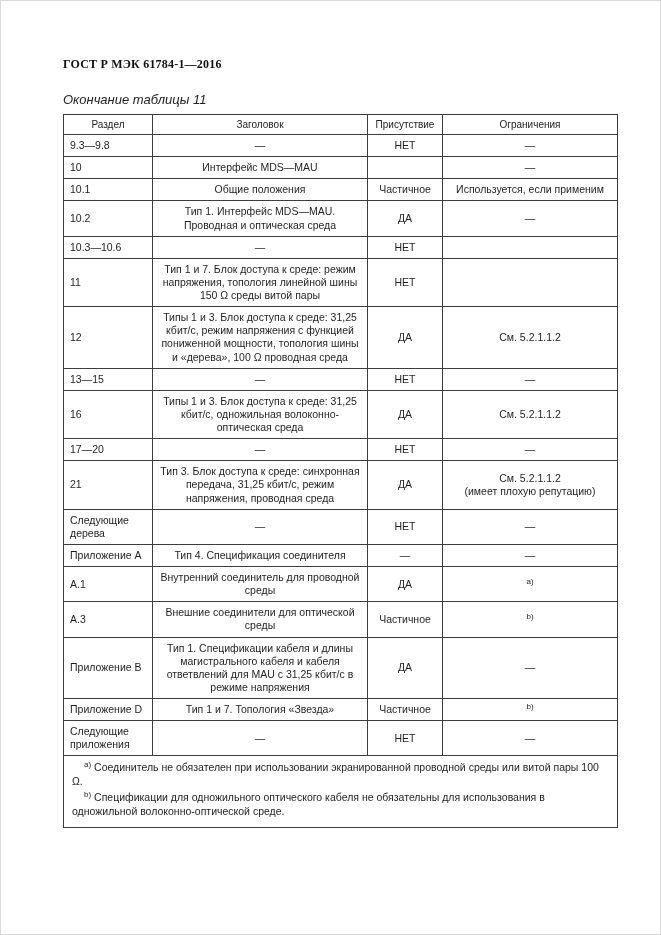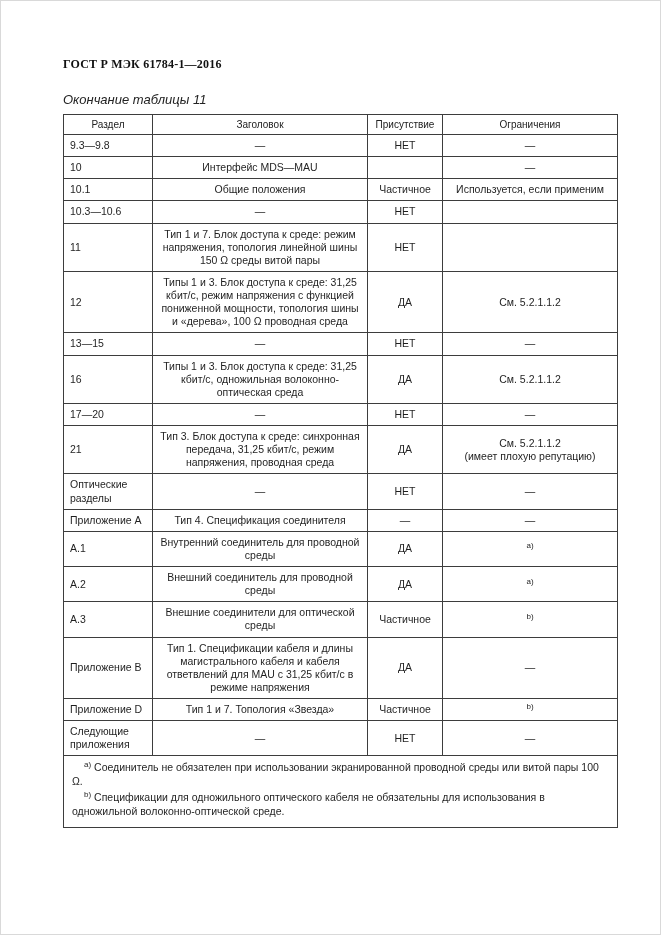--- a/index.html
+++ b/index.html
@@ -96,20 +96,27 @@
           <td class="col-presence"></td>
           <td class="col-restriction dash">—</td>
         </tr>
         <tr>
           <td class="col-section">10.1</td>
           <td class="col-title">Общие положения</td>
           <td class="col-presence">Частичное</td>
           <td class="col-restriction">Используется, если применим</td>
         </tr>
         <tr>
+          <td class="col-section">10.2</td>
+          <td class="col-title">Тип 1. Интерфейс MDS—MAU.
+Проводная и оптическая среда</td>
+          <td class="col-presence">ДА</td>
+          <td class="col-restriction dash">—</td>
+        </tr>
+        <tr>
           <td class="col-section">10.3—10.6</td>
           <td class="col-title dash">—</td>
           <td class="col-presence">НЕТ</td>
           <td class="col-restriction"></td>
         </tr>
         <tr>
           <td class="col-section">11</td>
           <td class="col-title">Тип 1 и 7. Блок доступа к среде: режим напряжения, топология линейной шины 150 Ω среды витой пары</td>
           <td class="col-presence">НЕТ</td>
           <td class="col-restriction"></td>
@@ -139,40 +146,34 @@
           <td class="col-restriction dash">—</td>
         </tr>
         <tr>
           <td class="col-section">21</td>
           <td class="col-title">Тип 3. Блок доступа к среде: синхронная передача, 31,25 кбит/с, режим напряжения, проводная среда</td>
           <td class="col-presence">ДА</td>
           <td class="col-restriction">См. 5.2.1.1.2
 (имеет плохую репутацию)</td>
         </tr>
         <tr>
-          <td class="col-section">Оптические разделы</td>
+          <td class="col-section">Следующие дерева</td>
           <td class="col-title dash">—</td>
           <td class="col-presence">НЕТ</td>
           <td class="col-restriction dash">—</td>
         </tr>
         <tr>
           <td class="col-section">Приложение А</td>
           <td class="col-title">Тип 4. Спецификация соединителя</td>
           <td class="col-presence dash">—</td>
           <td class="col-restriction dash">—</td>
         </tr>
         <tr>
           <td class="col-section">А.1</td>
           <td class="col-title">Внутренний соединитель для проводной среды</td>
-          <td class="col-presence">ДА</td>
-          <td class="col-restriction"><sup>a)</sup></td>
-        </tr>
-        <tr>
-          <td class="col-section">А.2</td>
-          <td class="col-title">Внешний соединитель для проводной среды</td>
           <td class="col-presence">ДА</td>
           <td class="col-restriction"><sup>a)</sup></td>
         </tr>
         <tr>
           <td class="col-section">А.3</td>
           <td class="col-title">Внешние соединители для оптической среды</td>
           <td class="col-presence">Частичное</td>
           <td class="col-restriction"><sup>b)</sup></td>
         </tr>
         <tr>

